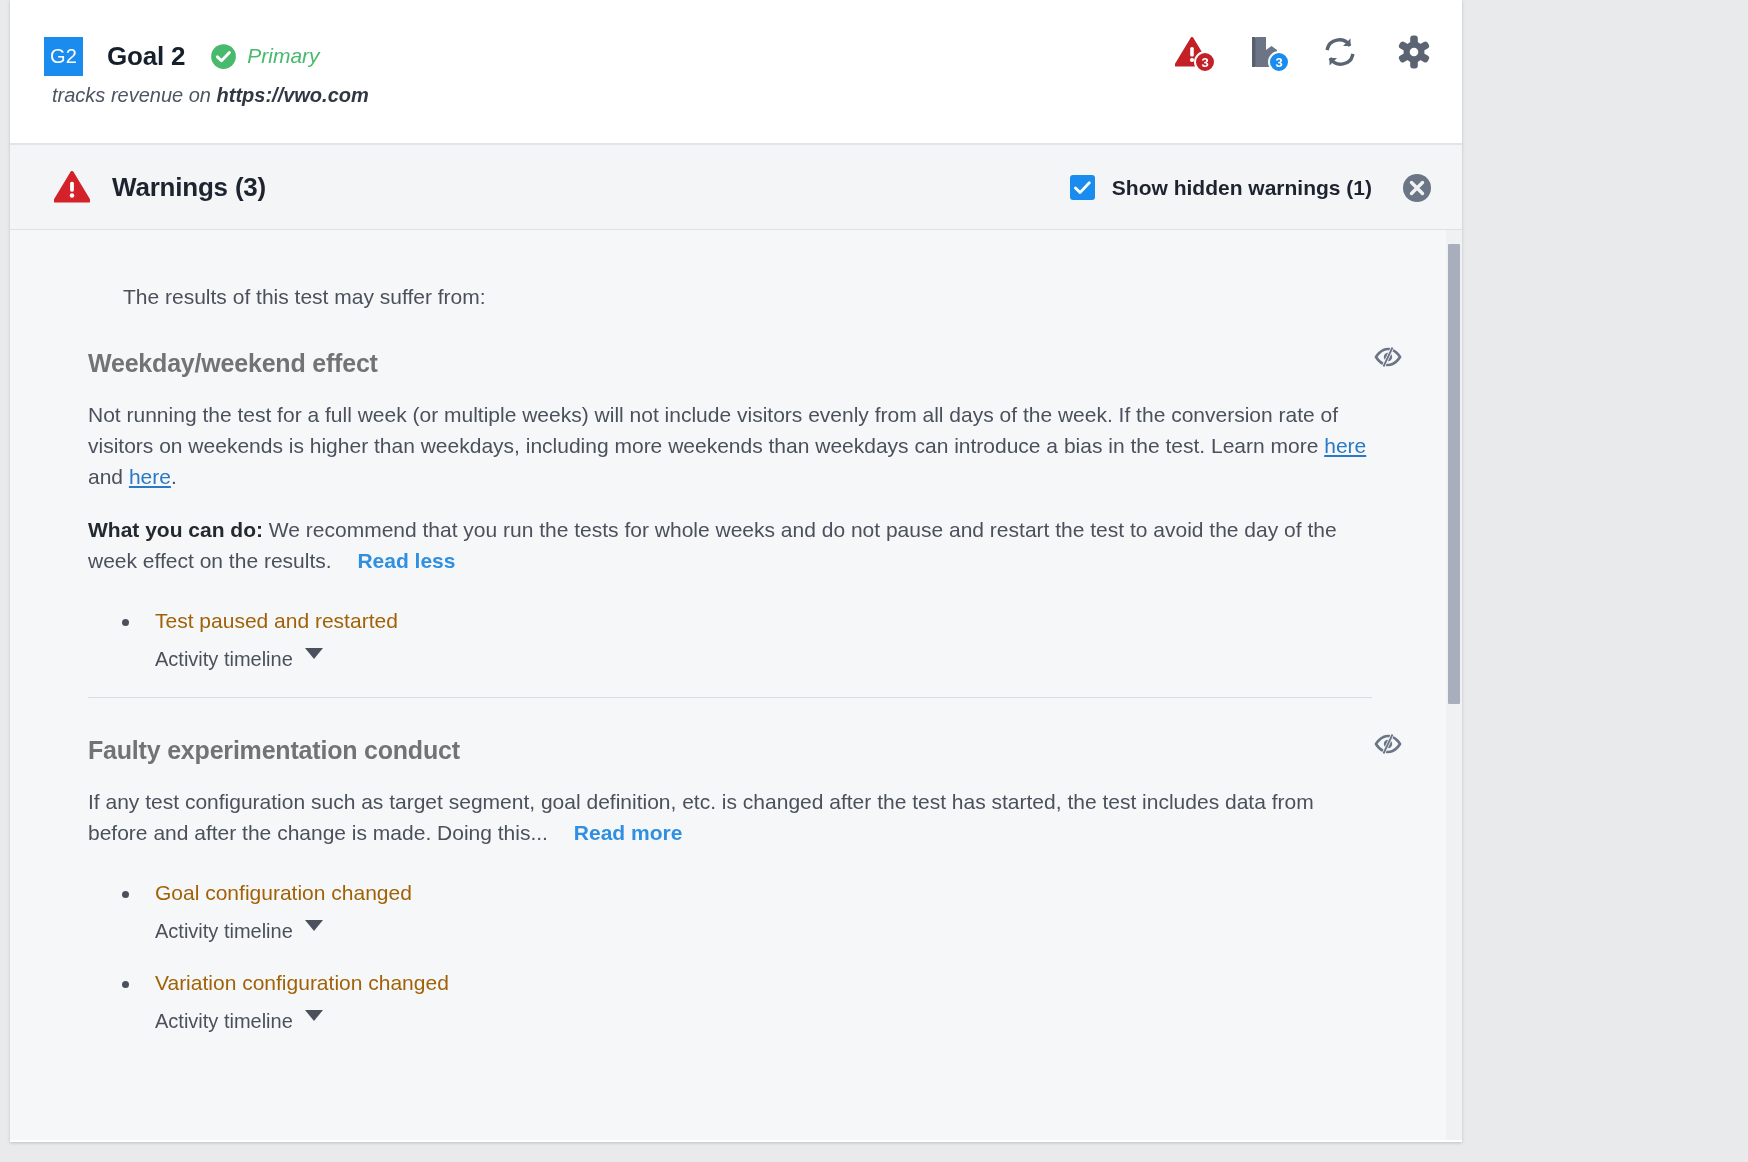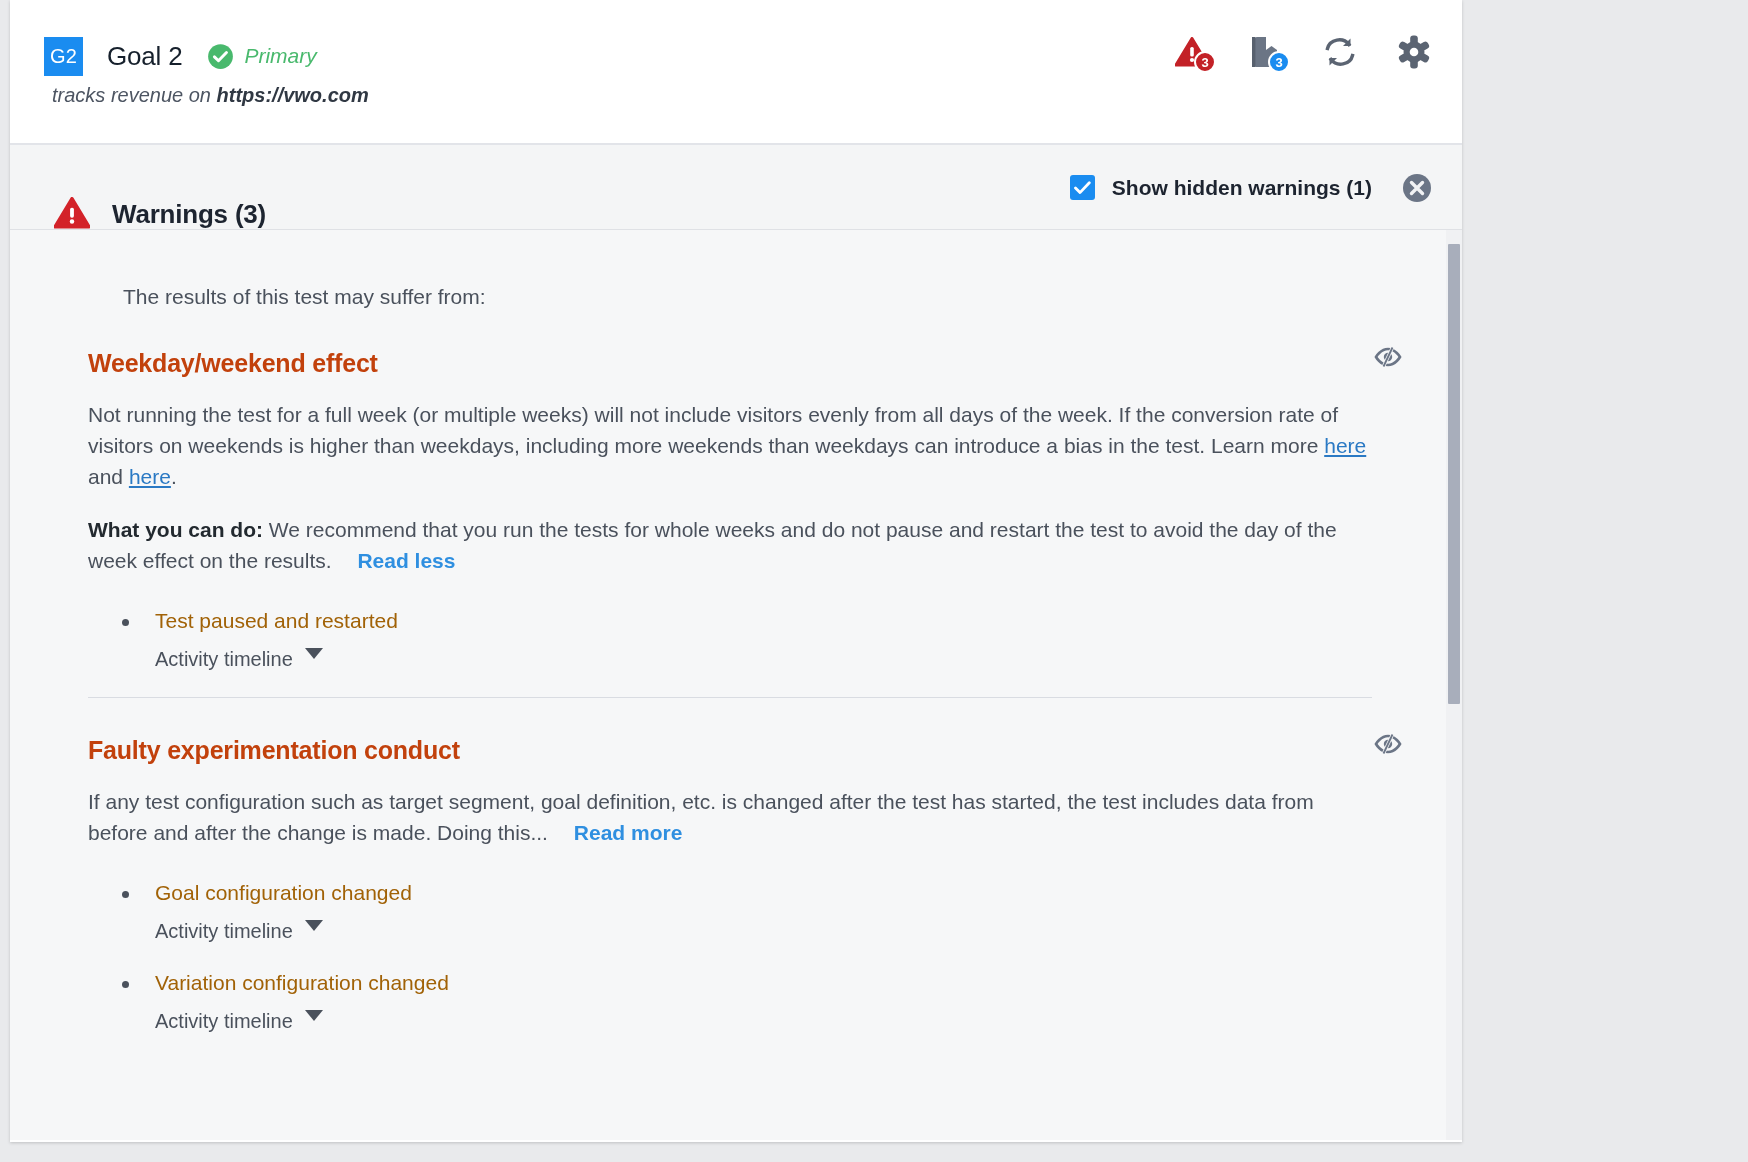--- a/index.html
+++ b/index.html
@@ -53,21 +53,21 @@
     font-weight: 400;
     display: flex;
     align-items: center;
     justify-content: center;
     letter-spacing: 0.2px;
     font-family: "Liberation Sans", sans-serif;
   }
   .goal-title {
     margin-left: 24px;
     font-size: 26px;
-    font-weight: normal;
+    font-weight: bold;
     color: #16202c;
     letter-spacing: -0.2px;
   }
   .primary-wrap {
     display: flex;
     align-items: center;
     margin-left: 25px;
     justify-content: center;
   }
   .check-circle {
@@ -137,21 +137,21 @@
     background: #f4f5f6;
     border-bottom: 1px solid #dfe1e5;
     box-sizing: border-box;
   }
   .warn-bar-left {
     position: absolute;
     left: 44px;
     top: 0;
     height: 85px;
     display: flex;
-    align-items: flex-end;
+    align-items: center;
   }
   .warn-title {
     margin-left: 22px;
     font-size: 26px;
     font-weight: bold;
     color: #1d2430;
     letter-spacing: -0.2px;
   }
   .warn-bar-right {
     position: absolute;
@@ -204,21 +204,21 @@
   }
   .section {
     position: relative;
     padding: 0 90px 0 78px;
   }
   .sec-title {
     margin: 0;
     padding-top: 38px;
     font-size: 25px;
     font-weight: bold;
-    color: #c2410c;
+    color: #737373;
     letter-spacing: -0.2px;
   }
   .hide-icon {
     position: absolute;
     right: 60px;
     cursor: pointer;
   }
   .para {
     margin: 0;
     padding-top: 22px;

